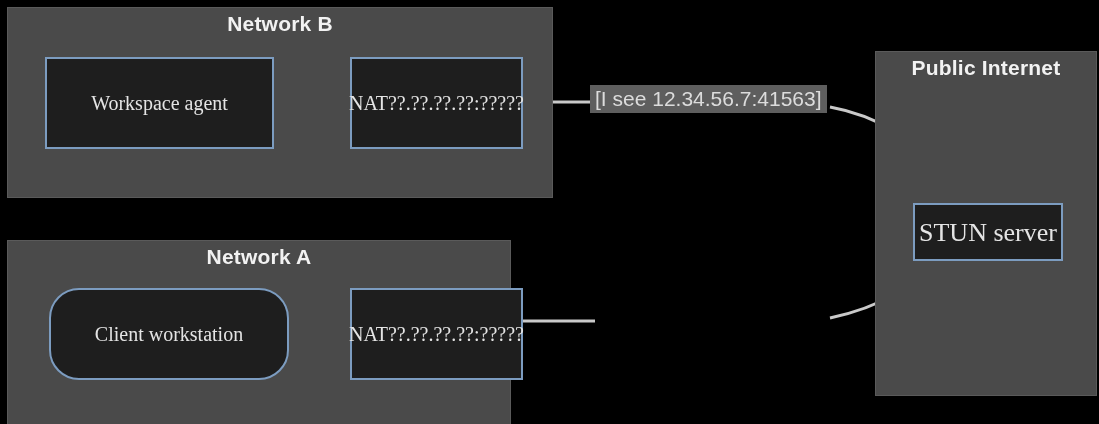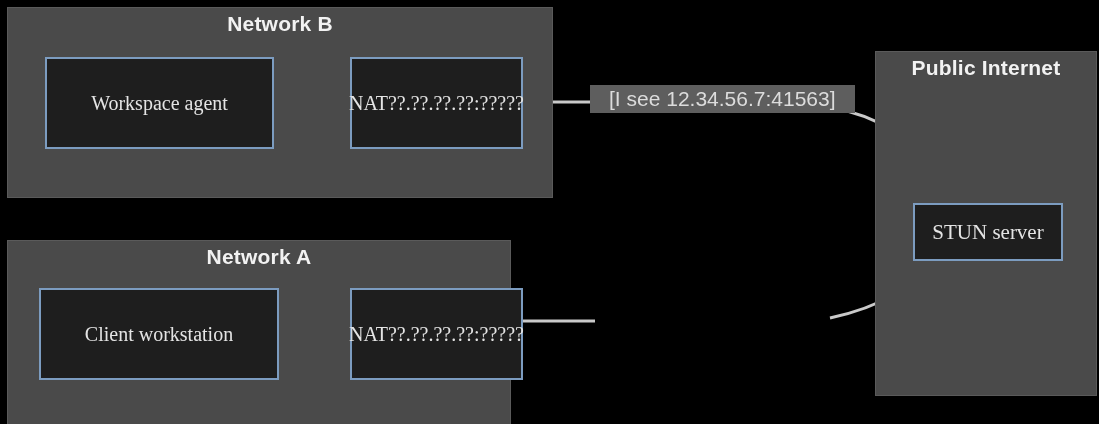--- a/index.html
+++ b/index.html
@@ -62,32 +62,32 @@
     line-height: 27px;
     white-space: nowrap;
     font-family: Liberation Serif, serif;
   }
   .cluster-b  { left: 7px;   top: 7px;   width: 546px; height: 191px; padding-left: 19px; }
   .cluster-a  { left: 7px;   top: 228px; width: 504px; height: 192px; margin-top: 12px; }
   .cluster-pi { left: 875px; top: 51px;  width: 222px; height: 345px; }
 
   .node-agent  { left: 37px;  top: 49px;  width: 229px; height: 92px; }
   .node-nat-b  { left: 342px; top: 49px;  width: 173px; height: 92px; }
-  .node-client { left: 31px;  top: 47px;  width: 240px; height: 92px; }
+  .node-client { left: 41px;  top: 47px;  width: 240px; height: 92px; border-radius: 30px; }
   .node-nat-a  { left: 342px; top: 47px;  width: 173px; height: 92px; }
-  .node-stun   { left: 37px;  top: 151px; width: 150px; height: 58px; font-size: 21px; }
+  .node-stun   { left: 37px;  top: 151px; width: 150px; height: 58px; font-size: 26px; }
 
   .edge-label {
     position: absolute;
     background: var(--label-fill, #5e5e5e);
     color: var(--label-text, #dcdcdc);
     font-size: 21px;
     line-height: 28px;
     height: 28px;
-    padding: 0 19px;
+    padding: 0 5px;
     white-space: nowrap;
   }
   .edge-label-1 { left: 590px; top: 85px; }
   .edge-label-2 { left: 594px; top: 306px; }
 </style>
 </head>
 <body>
 
 <div class="stage">
 

